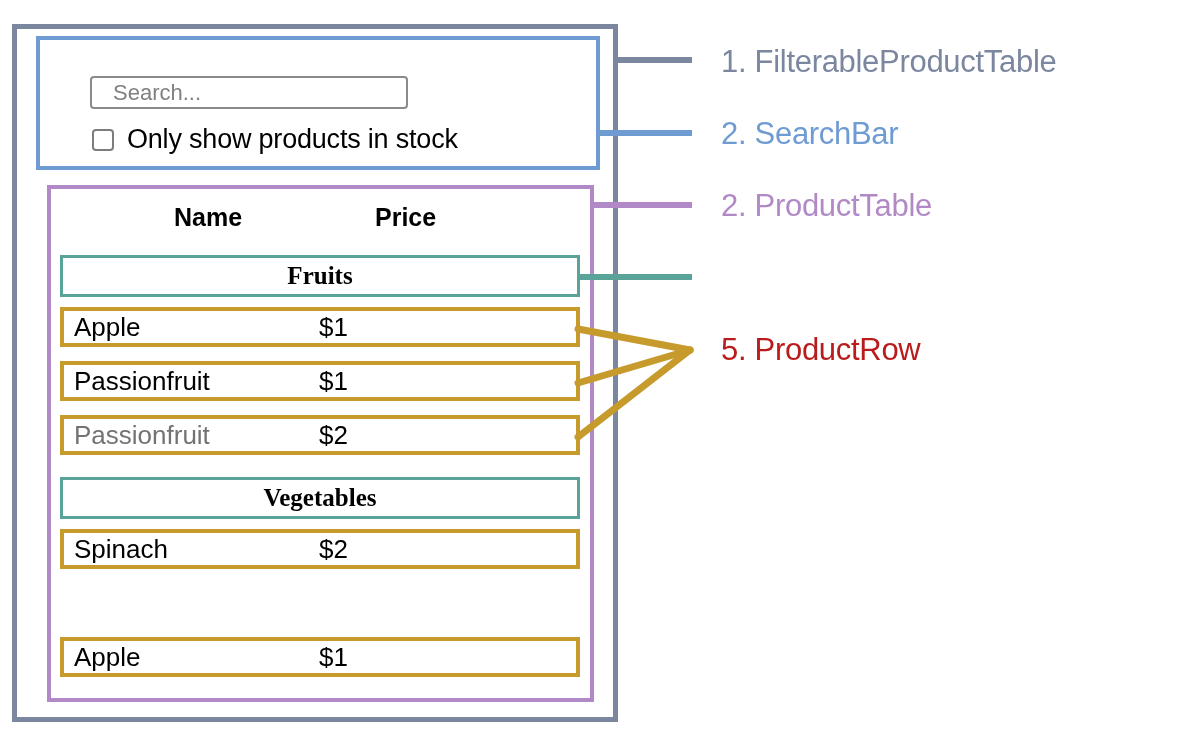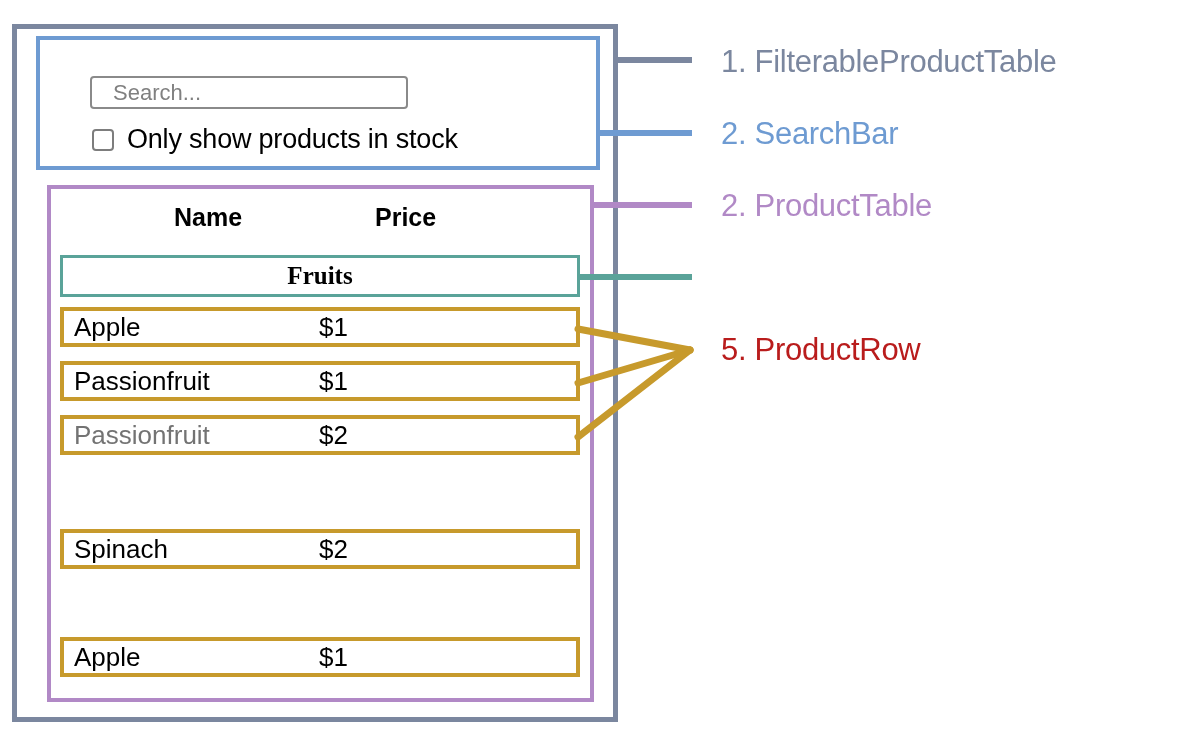--- a/index.html
+++ b/index.html
@@ -193,20 +193,23 @@
   <div class="row product-row" style="top:361px">
     <span class="cell-name">Passionfruit</span>
     <span class="cell-price">$1</span>
   </div>
 
   <div class="row product-row" style="top:415px">
     <span class="cell-name out-of-stock">Passionfruit</span>
     <span class="cell-price">$2</span>
   </div>
 
+  <div class="row category-row" style="top:477px">
+    <span class="category-label">Vegetables</span>
+  </div>
 
   <div class="row product-row" style="top:529px">
     <span class="cell-name">Spinach</span>
     <span class="cell-price">$2</span>
   </div>
 
 
   <div class="row product-row" style="top:637px">
     <span class="cell-name">Apple</span>
     <span class="cell-price">$1</span>

